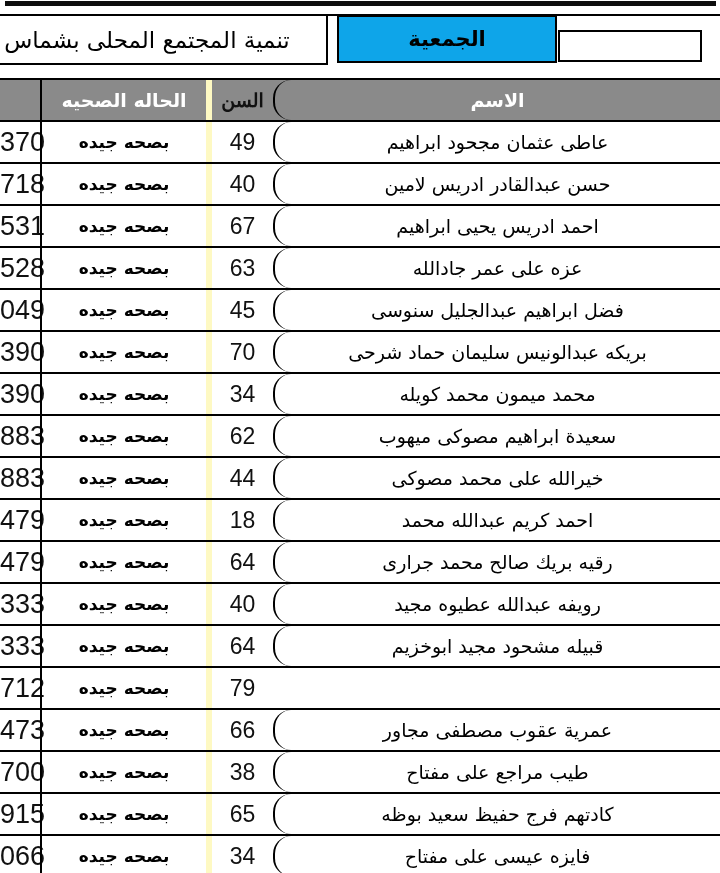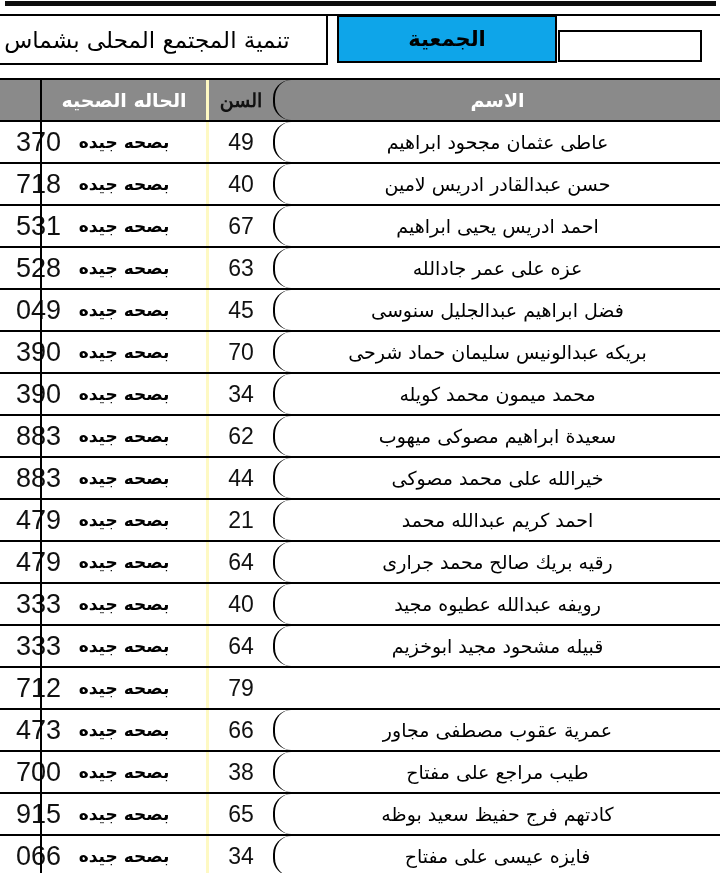--- a/index.html
+++ b/index.html
@@ -44,27 +44,27 @@
   }
   .c{
     display:flex;align-items:center;justify-content:center;
     box-sizing:border-box;overflow:visible;white-space:nowrap;
   }
   .c-num{
     width:40px;flex:0 0 40px;justify-content:flex-end;
     direction:rtl;padding-left:0;
     font-family:"Liberation Sans",sans-serif;font-size:27px;color:#111;
   }
-  .c-num span{direction:ltr;unicode-bidi:bidi-override;padding-right:2px;margin-left:16px;}
+  .c-num span{direction:ltr;unicode-bidi:bidi-override;padding-right:2px;}
   .c-health{
     width:166px;flex:0 0 166px;border-left:2px solid #000;
     direction:rtl;font-size:17px;font-weight:600;
   }
   .c-age{
-    width:67px;flex:0 0 67px;border-left:3px solid #fef9c3;
+    width:67px;flex:0 0 67px;border-left:6px solid #fef9c3;
     font-family:"Liberation Sans",sans-serif;font-size:23px;color:#111;
   }
   .c-name{
     flex:1 1 auto;border-left:2px solid #000;
     direction:rtl;font-size:19px;border-radius:18px;
   }
   .t-row.header .c-health,.t-row.header .c-age,.t-row.header .c-name{
     font-size:19px;font-weight:bold;
   }
   .t-row.header .c-num{border:none;}
@@ -171,21 +171,21 @@
     <div class="c c-health">بصحه جيده</div>
     <div class="c c-age">44</div>
     <div class="c c-name">خيرالله على محمد مصوكى</div>
   </div>
 
   <div class="t-row">
     <div class="c c-num">
           <span>479</span>
         </div>
     <div class="c c-health">بصحه جيده</div>
-    <div class="c c-age">21</div>
+    <div class="c c-age">18</div>
     <div class="c c-name">احمد كريم عبدالله محمد</div>
   </div>
 
   <div class="t-row">
     <div class="c c-num">
           <span>479</span>
         </div>
     <div class="c c-health">بصحه جيده</div>
     <div class="c c-age">64</div>
     <div class="c c-name">رقيه بريك صالح محمد جرارى</div>

